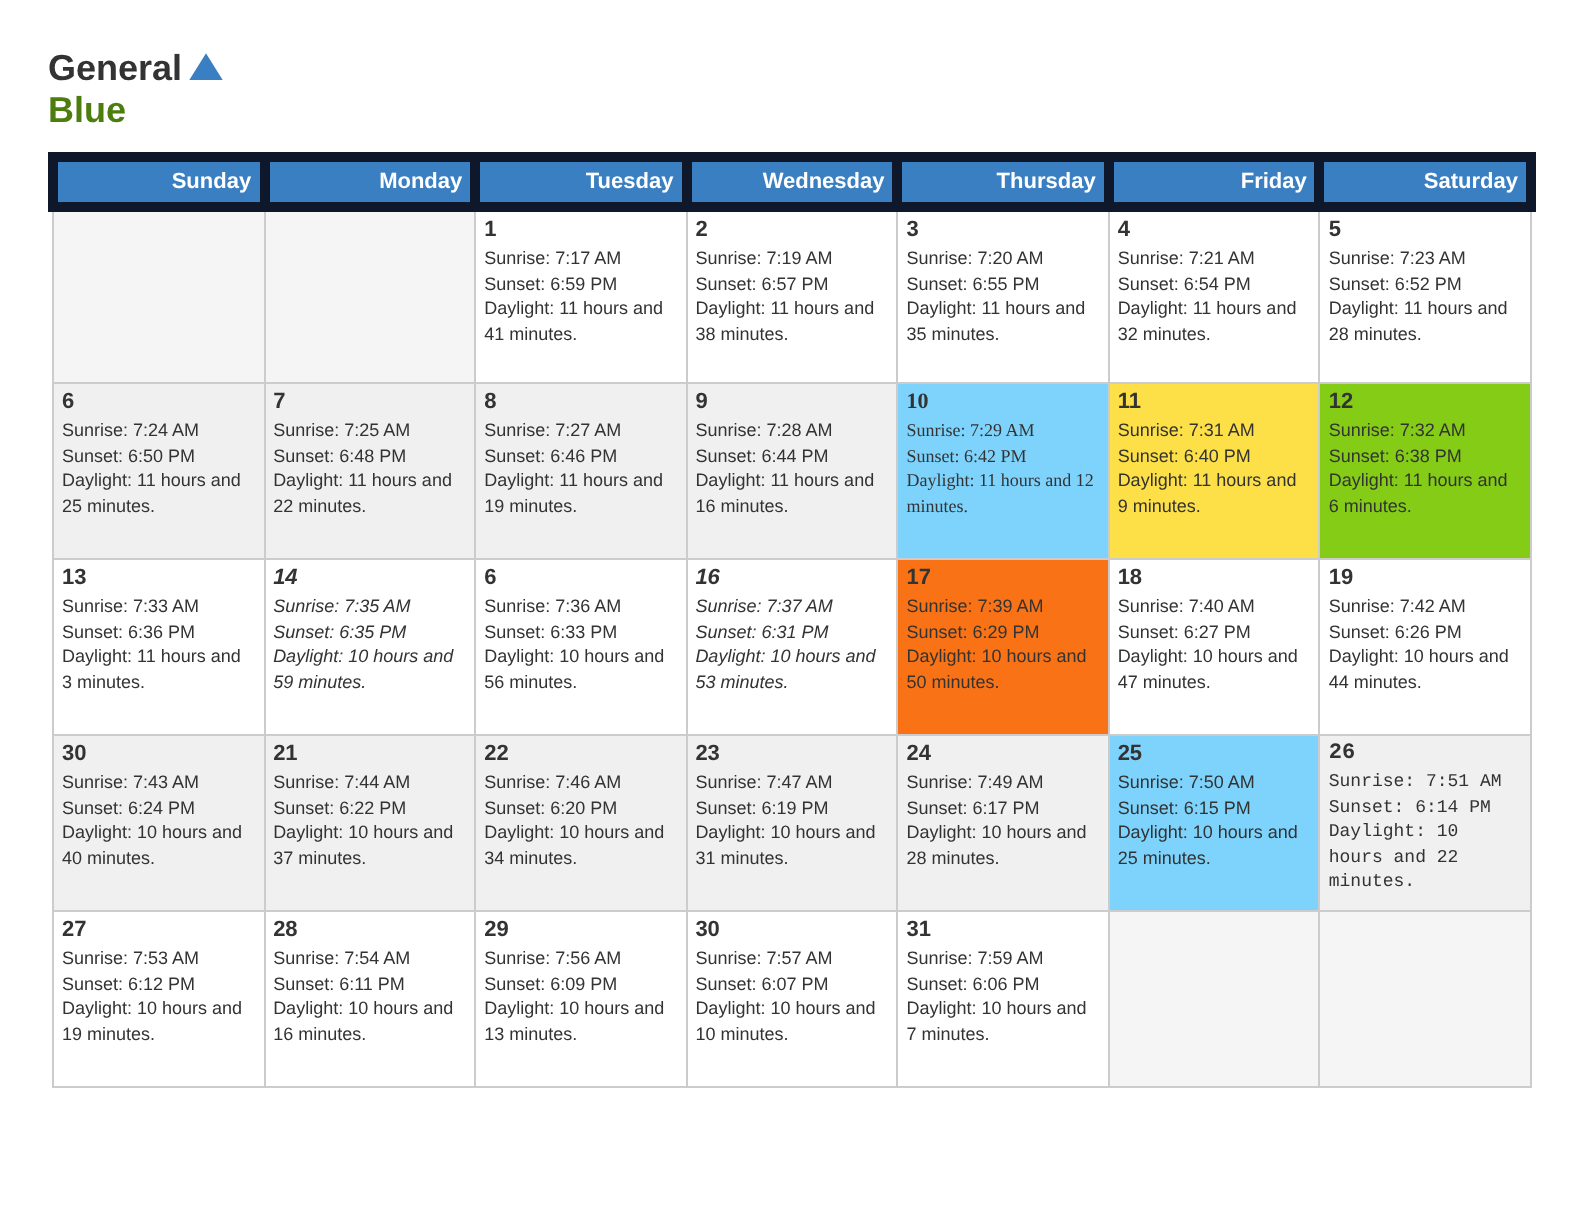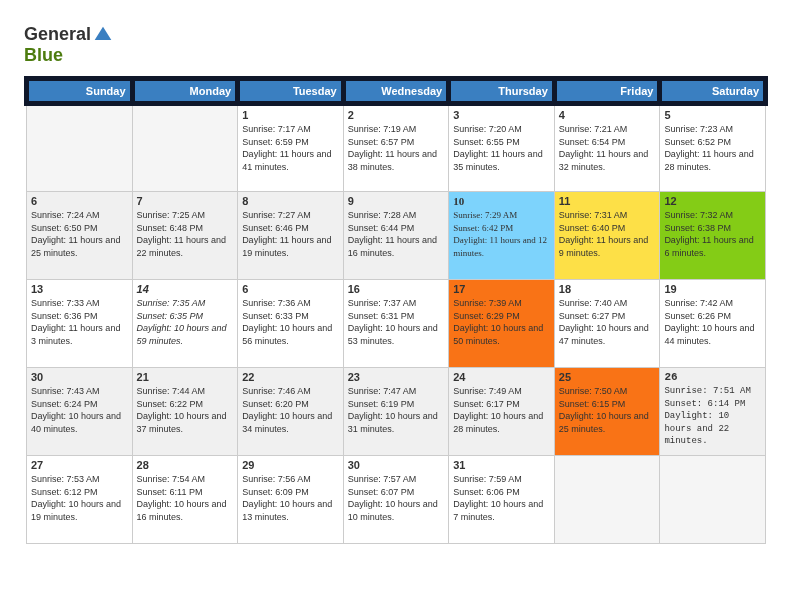--- a/index.html
+++ b/index.html
@@ -190,21 +190,21 @@
             <div class="day-info">Sunrise: 7:33 AM<br>Sunset: 6:36 PM<br>Daylight: 11 hours and 3 minutes.</div>
           </td>
           <td style="background: rgb(255, 255, 255); font-style: italic;">
             <span class="day-num">14</span>
             <div class="day-info">Sunrise: 7:35 AM<br>Sunset: 6:35 PM<br>Daylight: 10 hours and 59 minutes.</div>
           </td>
           <td style="background: rgb(255, 255, 255);">
             <span class="day-num">6</span>
             <div class="day-info">Sunrise: 7:36 AM<br>Sunset: 6:33 PM<br>Daylight: 10 hours and 56 minutes.</div>
           </td>
-          <td style="background: rgb(255, 255, 255);">
+          <td style="background: rgb(255, 255, 255); font-style: italic;">
             <span class="day-num">16</span>
             <div class="day-info">Sunrise: 7:37 AM<br>Sunset: 6:31 PM<br>Daylight: 10 hours and 53 minutes.</div>
           </td>
           <td style="background: #f97316;">
             <span class="day-num">17</span>
             <div class="day-info">Sunrise: 7:39 AM<br>Sunset: 6:29 PM<br>Daylight: 10 hours and 50 minutes.</div>
           </td>
           <td style="background: rgb(255, 255, 255);">
             <span class="day-num">18</span>
             <div class="day-info">Sunrise: 7:40 AM<br>Sunset: 6:27 PM<br>Daylight: 10 hours and 47 minutes.</div>
@@ -228,21 +228,21 @@
             <div class="day-info">Sunrise: 7:46 AM<br>Sunset: 6:20 PM<br>Daylight: 10 hours and 34 minutes.</div>
           </td>
           <td style="background: rgb(240, 240, 240);">
             <span class="day-num">23</span>
             <div class="day-info">Sunrise: 7:47 AM<br>Sunset: 6:19 PM<br>Daylight: 10 hours and 31 minutes.</div>
           </td>
           <td style="background: rgb(240, 240, 240);">
             <span class="day-num">24</span>
             <div class="day-info">Sunrise: 7:49 AM<br>Sunset: 6:17 PM<br>Daylight: 10 hours and 28 minutes.</div>
           </td>
-          <td style="background: #f97316;">
+          <td style="background: #7dd3fc;">
             <span class="day-num">25</span>
             <div class="day-info">Sunrise: 7:50 AM<br>Sunset: 6:15 PM<br>Daylight: 10 hours and 25 minutes.</div>
           </td>
           <td style="background: rgb(240, 240, 240); font-family: Liberation Mono, monospace;">
             <span class="day-num">26</span>
             <div class="day-info">Sunrise: 7:51 AM<br>Sunset: 6:14 PM<br>Daylight: 10 hours and 22 minutes.</div>
           </td>
         </tr>
         <tr>
           <td style="background: rgb(255, 255, 255);">

